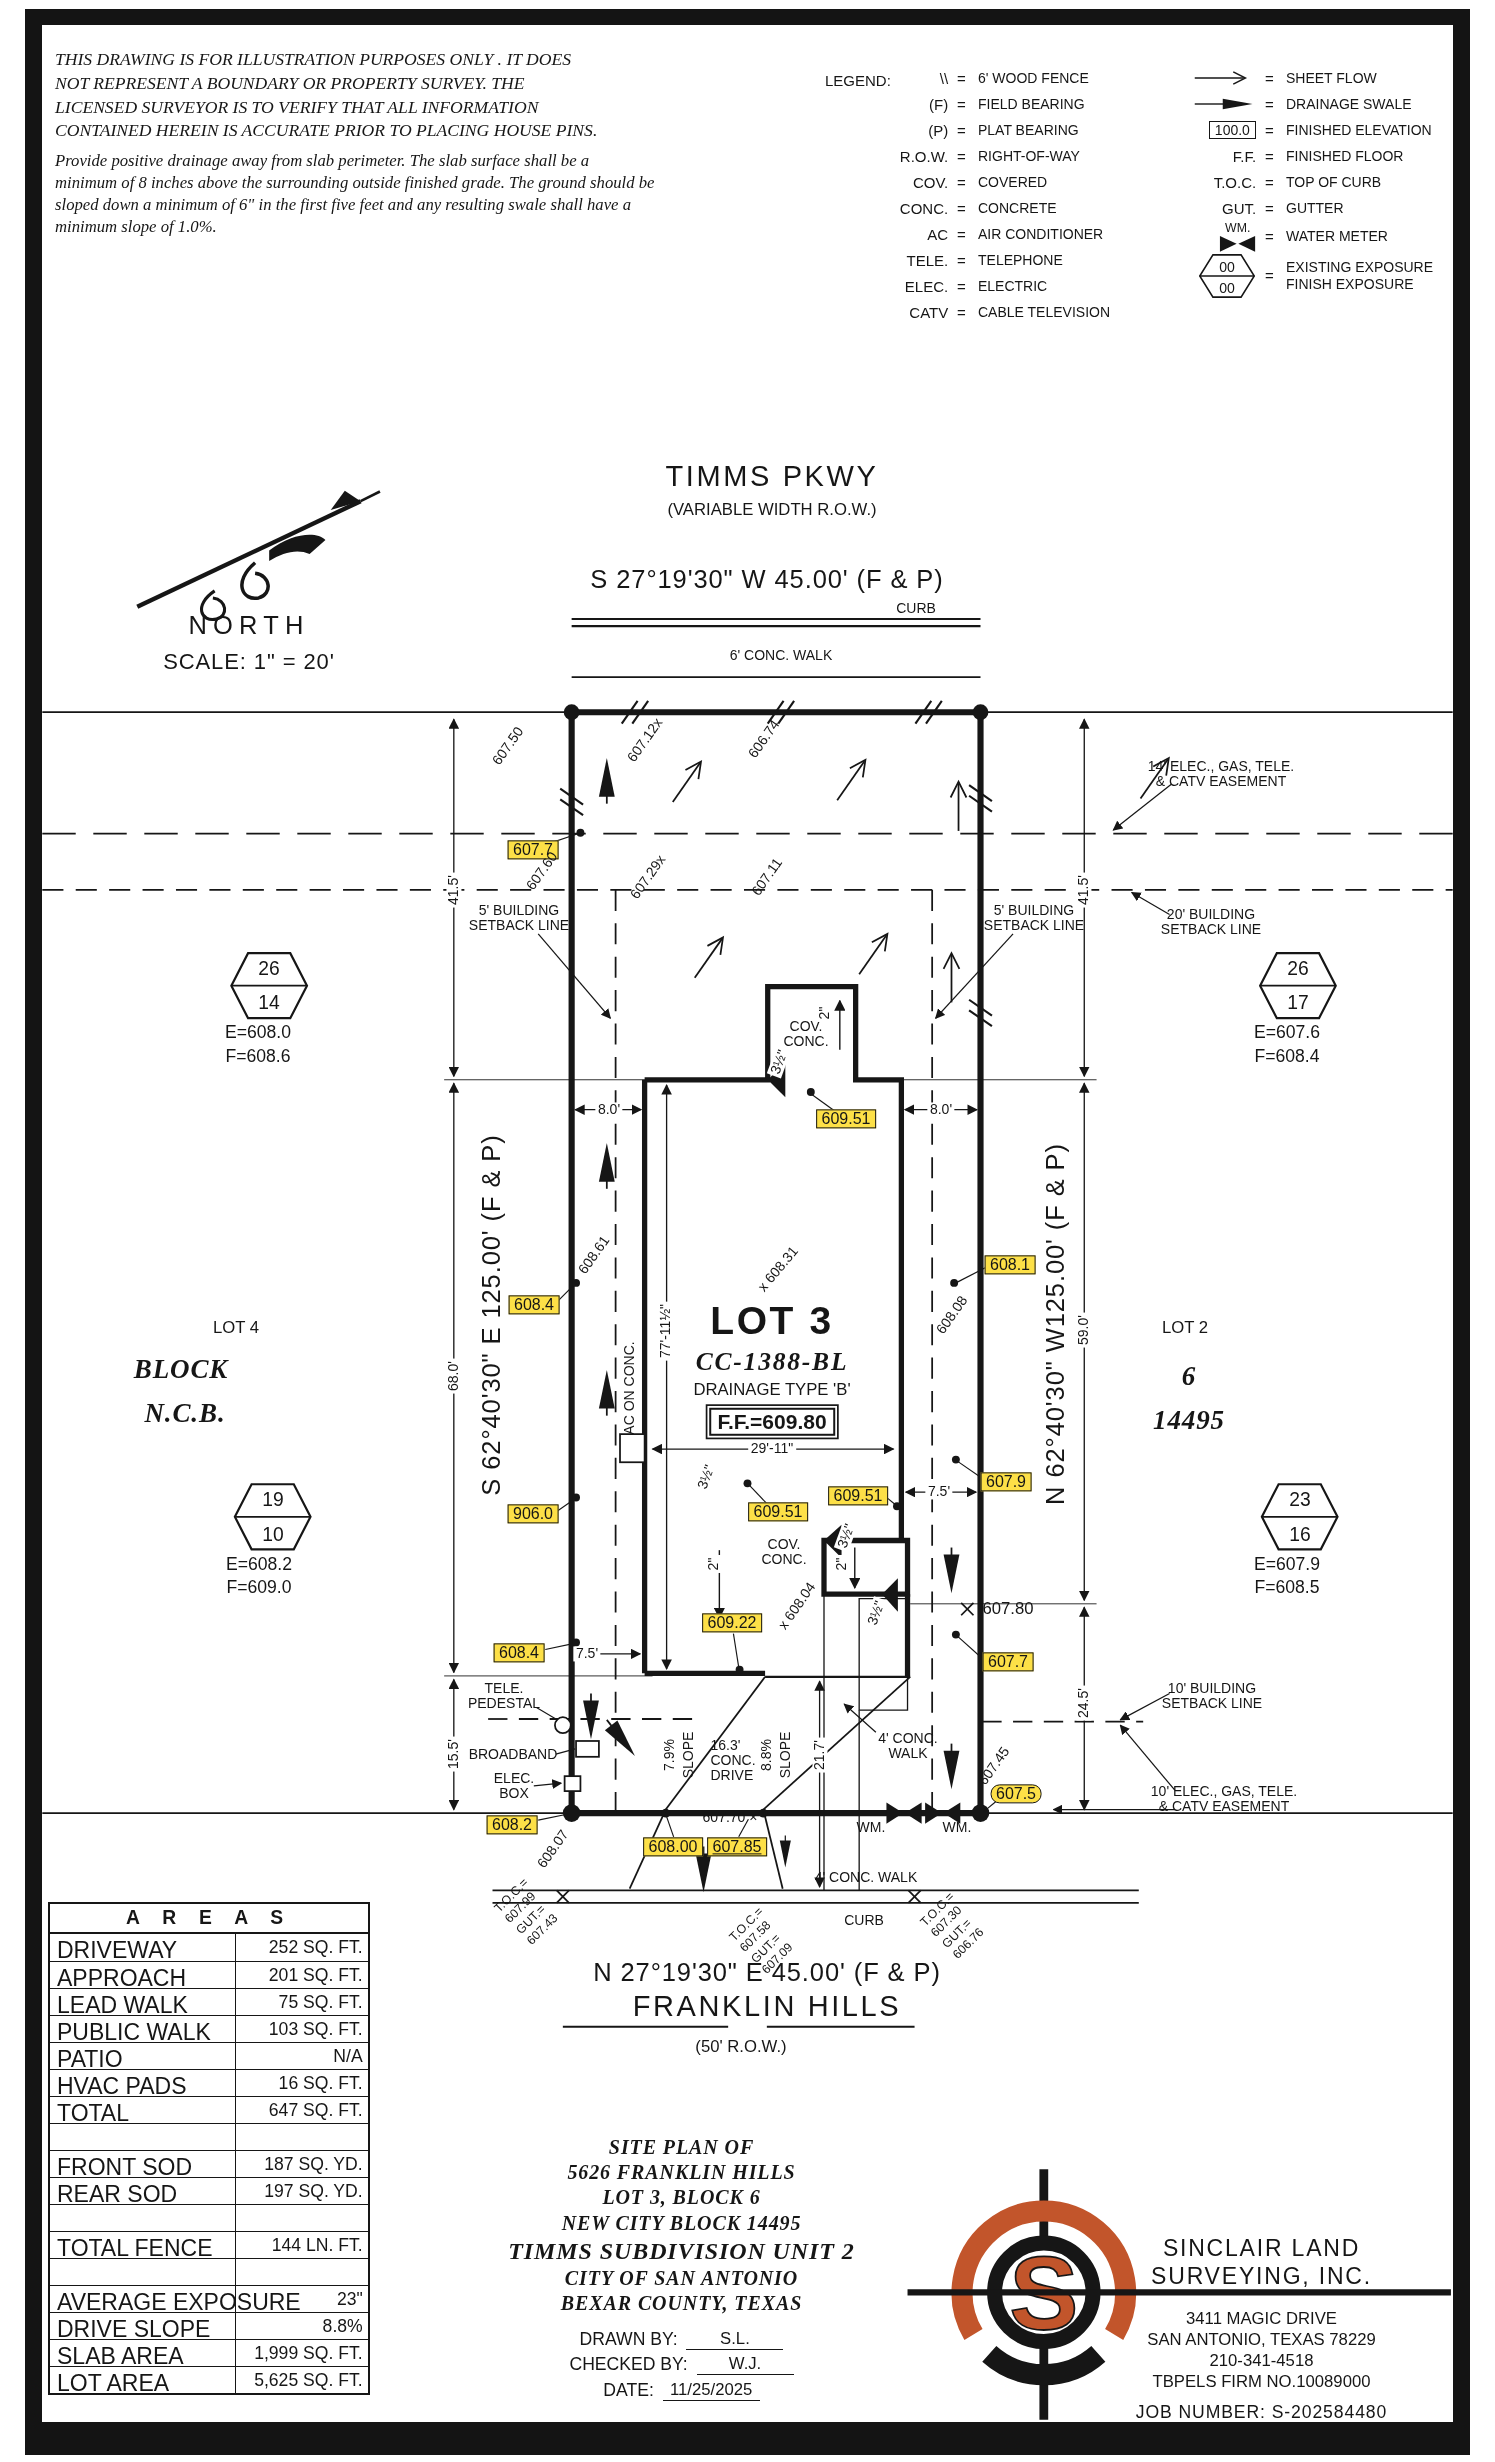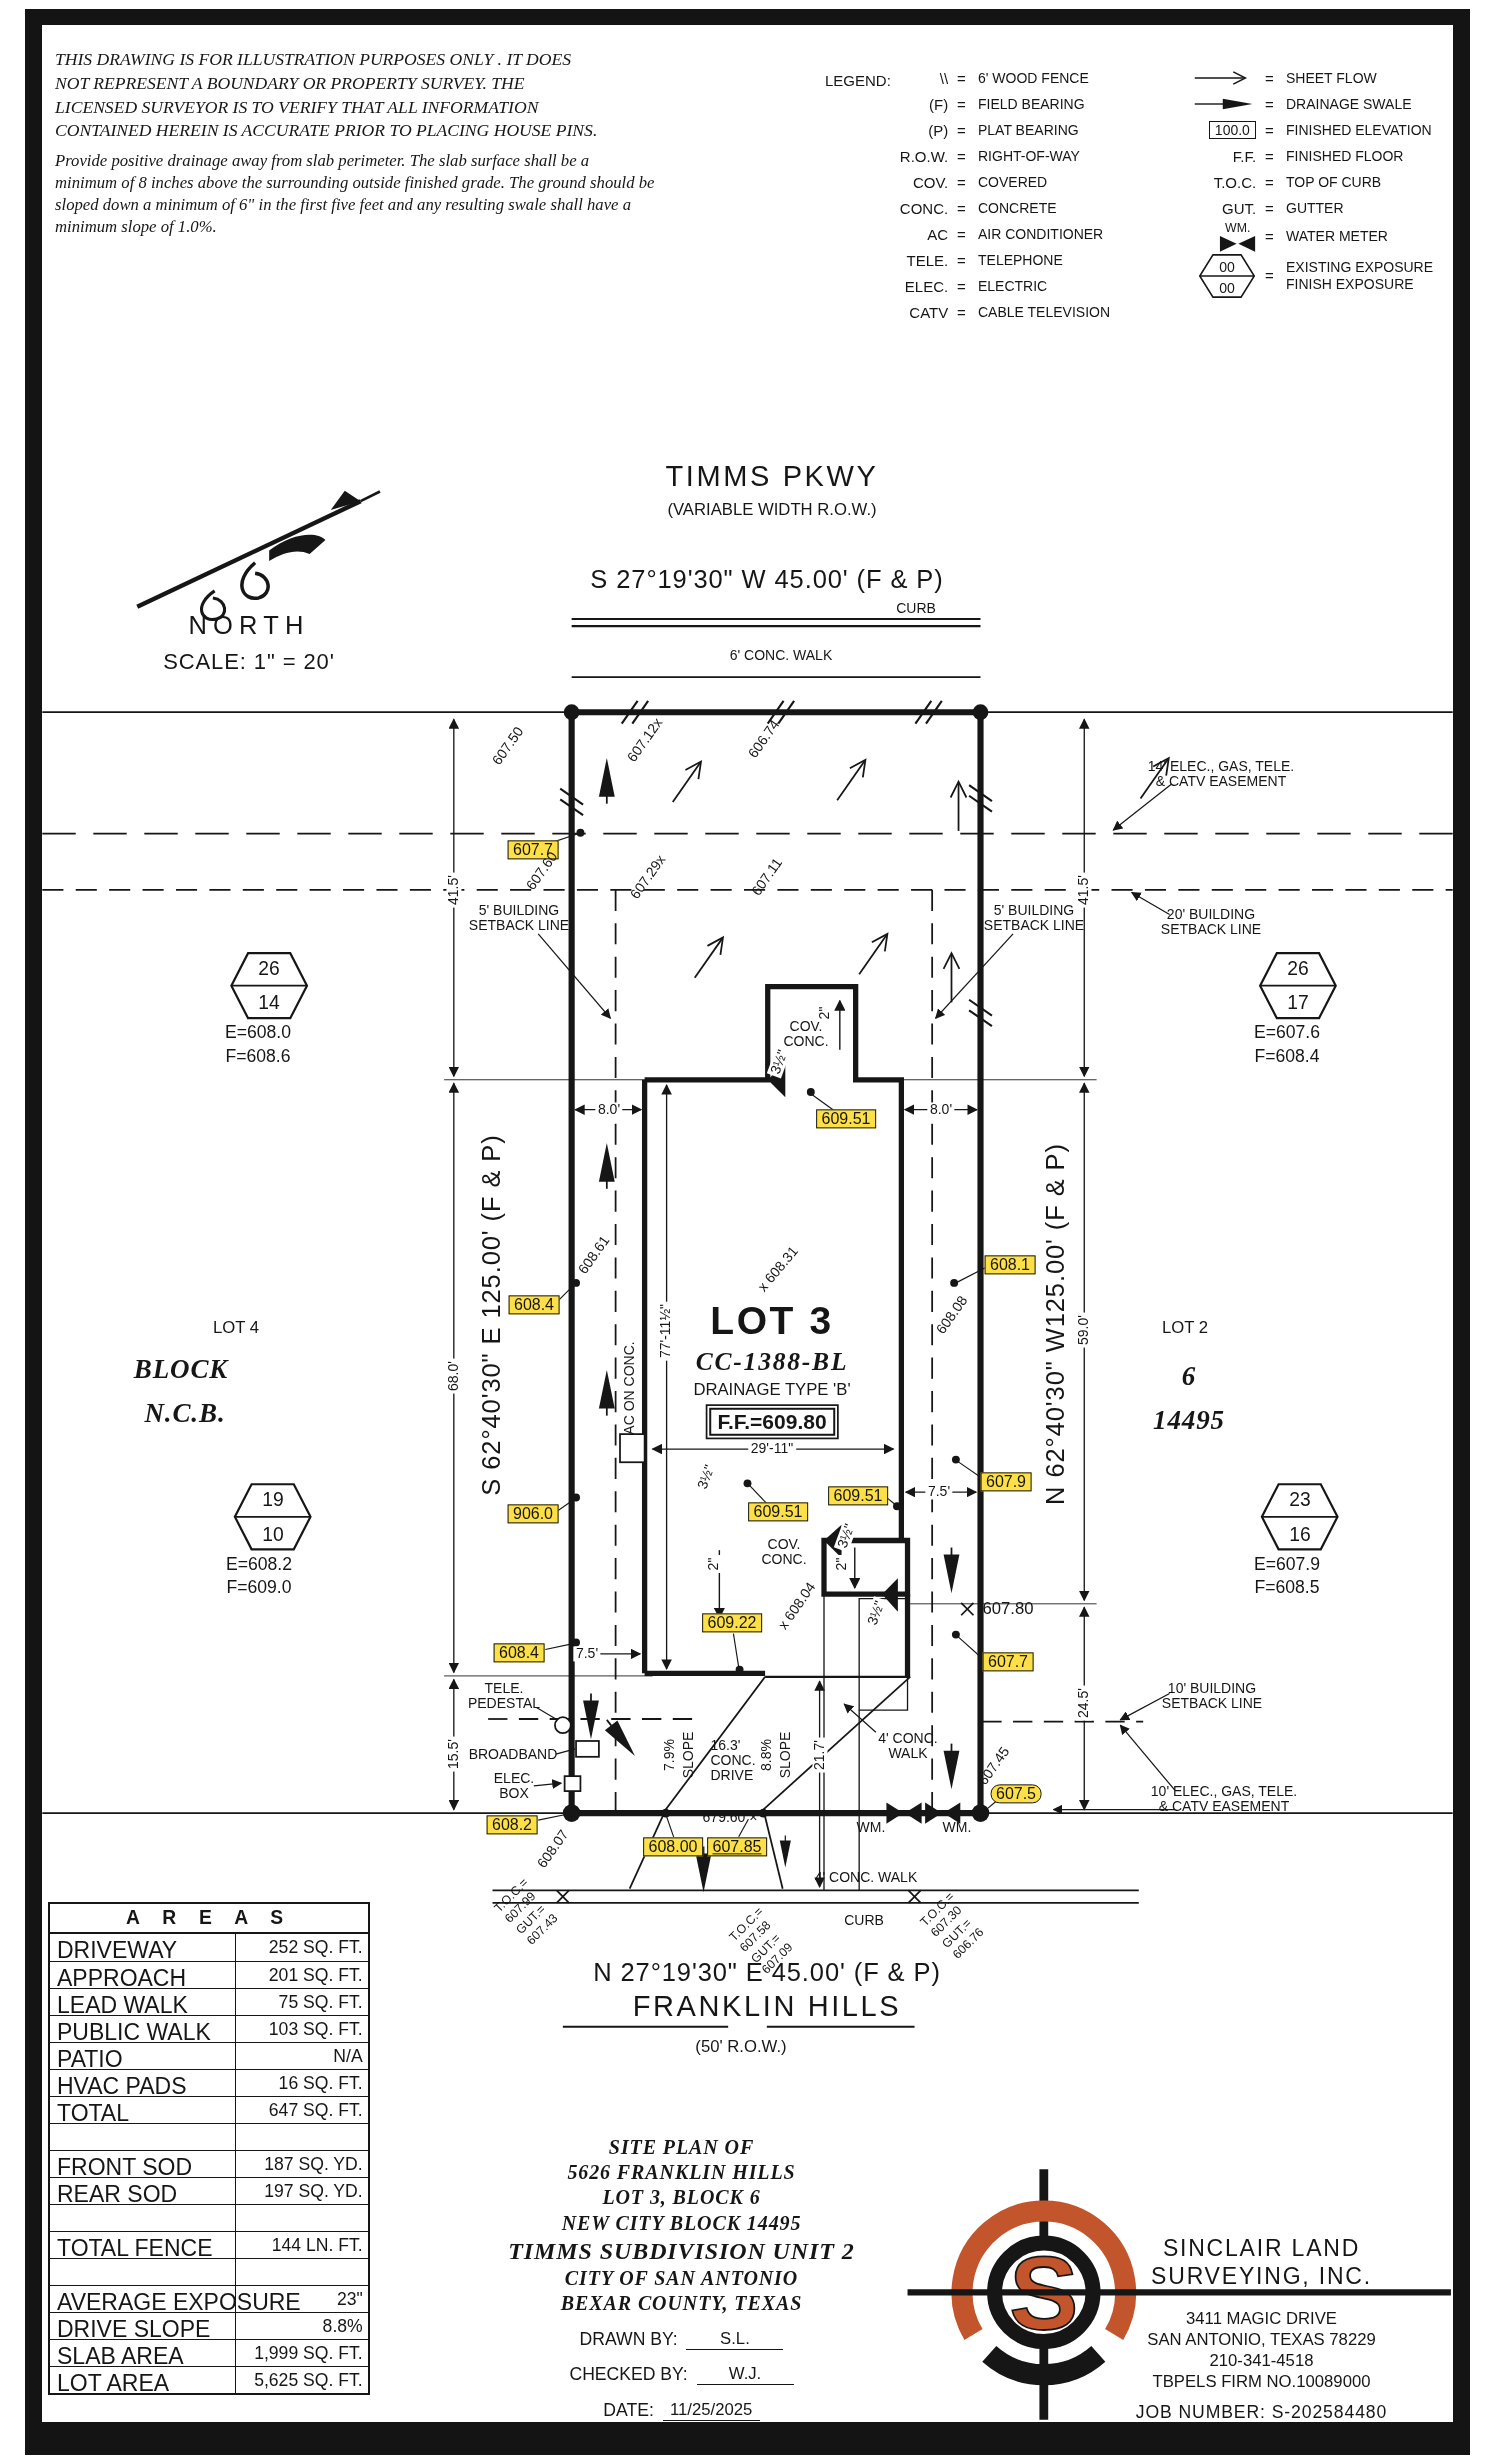--- a/index.html
+++ b/index.html
@@ -59,21 +59,21 @@
   .tb-v{flex:1;text-align:right;font-size:17.6px;padding:2.6px 5.3px 0 0;white-space:nowrap}
   
   .titleblock{position:absolute;left:475px;top:2135px;width:413px;text-align:center;
               font-family:"Liberation Serif",serif;font-style:italic;font-weight:700}
   .t-a{font-size:20px;line-height:1.26;letter-spacing:0.9px}
   .t-b{font-size:24px;line-height:1.26;letter-spacing:0.9px}
   .tb-sign{font-family:"Liberation Sans",sans-serif;font-style:normal;font-weight:400;
            display:flex;justify-content:center;gap:8.8px;font-size:17.6px;margin-top:3.5px;align-items:flex-end}
   .tb-sign .sg-l{white-space:nowrap}
   .tb-sign .sg-v{display:inline-block;min-width:97px;border-bottom:1.8px solid #161616;font-size:16.7px;padding:0 7px}
-  .sign-rows{margin-top:8.8px;display:flex;flex-direction:column;gap:11px;align-items:center}
+  .sign-rows{margin-top:8.8px;display:flex;flex-direction:column;gap:1px;align-items:center}
   
   .firm{position:absolute;left:1098px;top:2235px;width:327px;text-align:center}
   .firm-name{font-size:23px;letter-spacing:1.8px;line-height:1.2}
   .firm-addr{font-size:16.7px;line-height:1.25;margin-top:19.3px}
   .firm-job{font-size:17.6px;margin-top:8.8px;letter-spacing:0.9px}
 </style>
 </head>
 <body>
 
 <div class="page">
@@ -572,21 +572,21 @@
       <div class="a rot" style="left: 786px; top: 1755px; transform: translate(-50%, -50%) rotate(-90deg);">SLOPE</div>
       <div class="a dim" style="left: 820px; top: 1755px; transform: translate(-50%, -50%) rotate(-90deg);">21.7'</div>
       <div class="a lbl2" style="left: 908px; top: 1746px;">4' CONC.
 WALK</div>
       <div class="a box" style="left: 512px; top: 1825px;">608.2</div>
       <div class="a rot" style="left: 553px; top: 1849px; transform: translate(-50%, -50%) rotate(-55deg);">608.07</div>
       <div class="a toc" style="left: 528px; top: 1912px; transform: translate(-50%, -50%) rotate(-45deg);">T.O.C.=
 607.99
 GUT.=
 607.43</div>
-      <div class="a lbl" style="left: 730px; top: 1818px;">679.60 ×</div>
+      <div class="a lbl" style="left: 730px; top: 1818px;">607.70 ×</div>
       <div class="a box" style="left: 673px; top: 1847px;">608.00</div>
       <div class="a box" style="left: 737px; top: 1847px; text-decoration: underline;">607.85</div>
       <div class="a lbl" style="left: 871px; top: 1828px;">WM.</div>
       <div class="a lbl" style="left: 957px; top: 1828px;">WM.</div>
       <div class="a lbl" style="left: 866px; top: 1878px;">4' CONC. WALK</div>
       <div class="a lbl" style="left: 864px; top: 1921px;">CURB</div>
       <div class="a toc" style="left: 763px; top: 1941px; transform: translate(-50%, -50%) rotate(-45deg);">T.O.C.=
 607.58
 GUT.=
 607.09</div>

